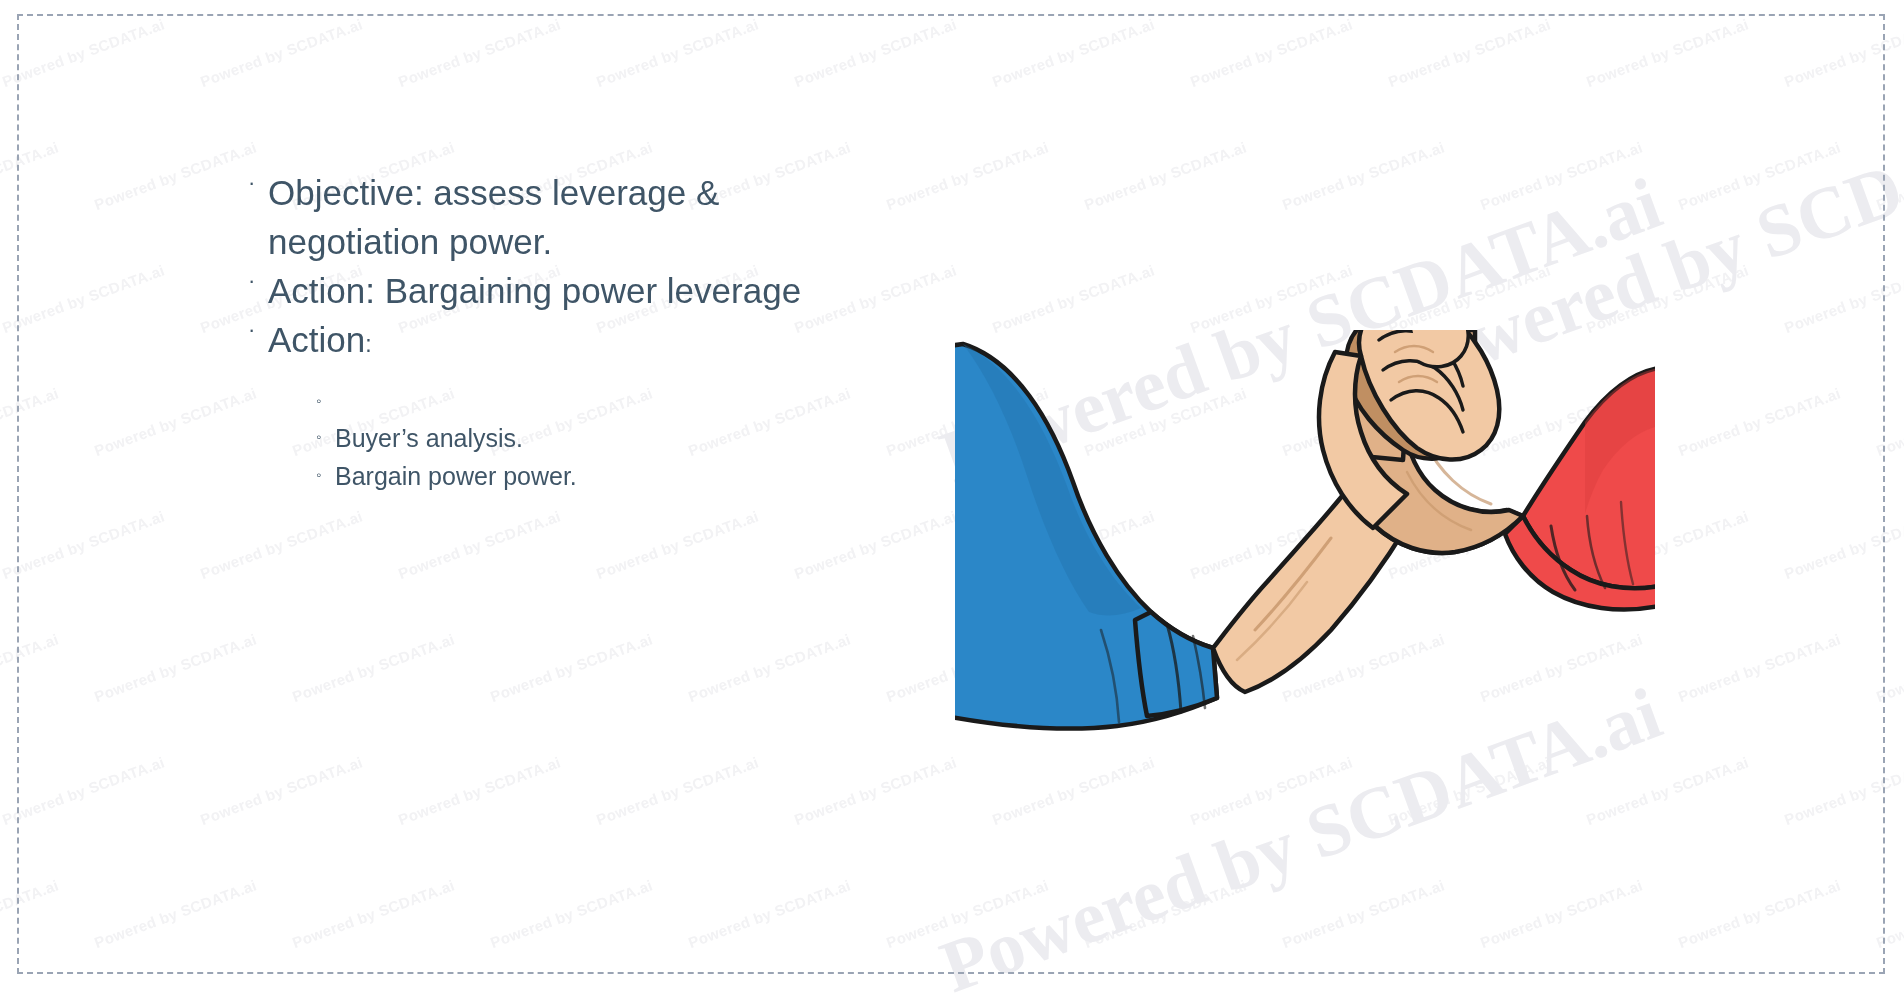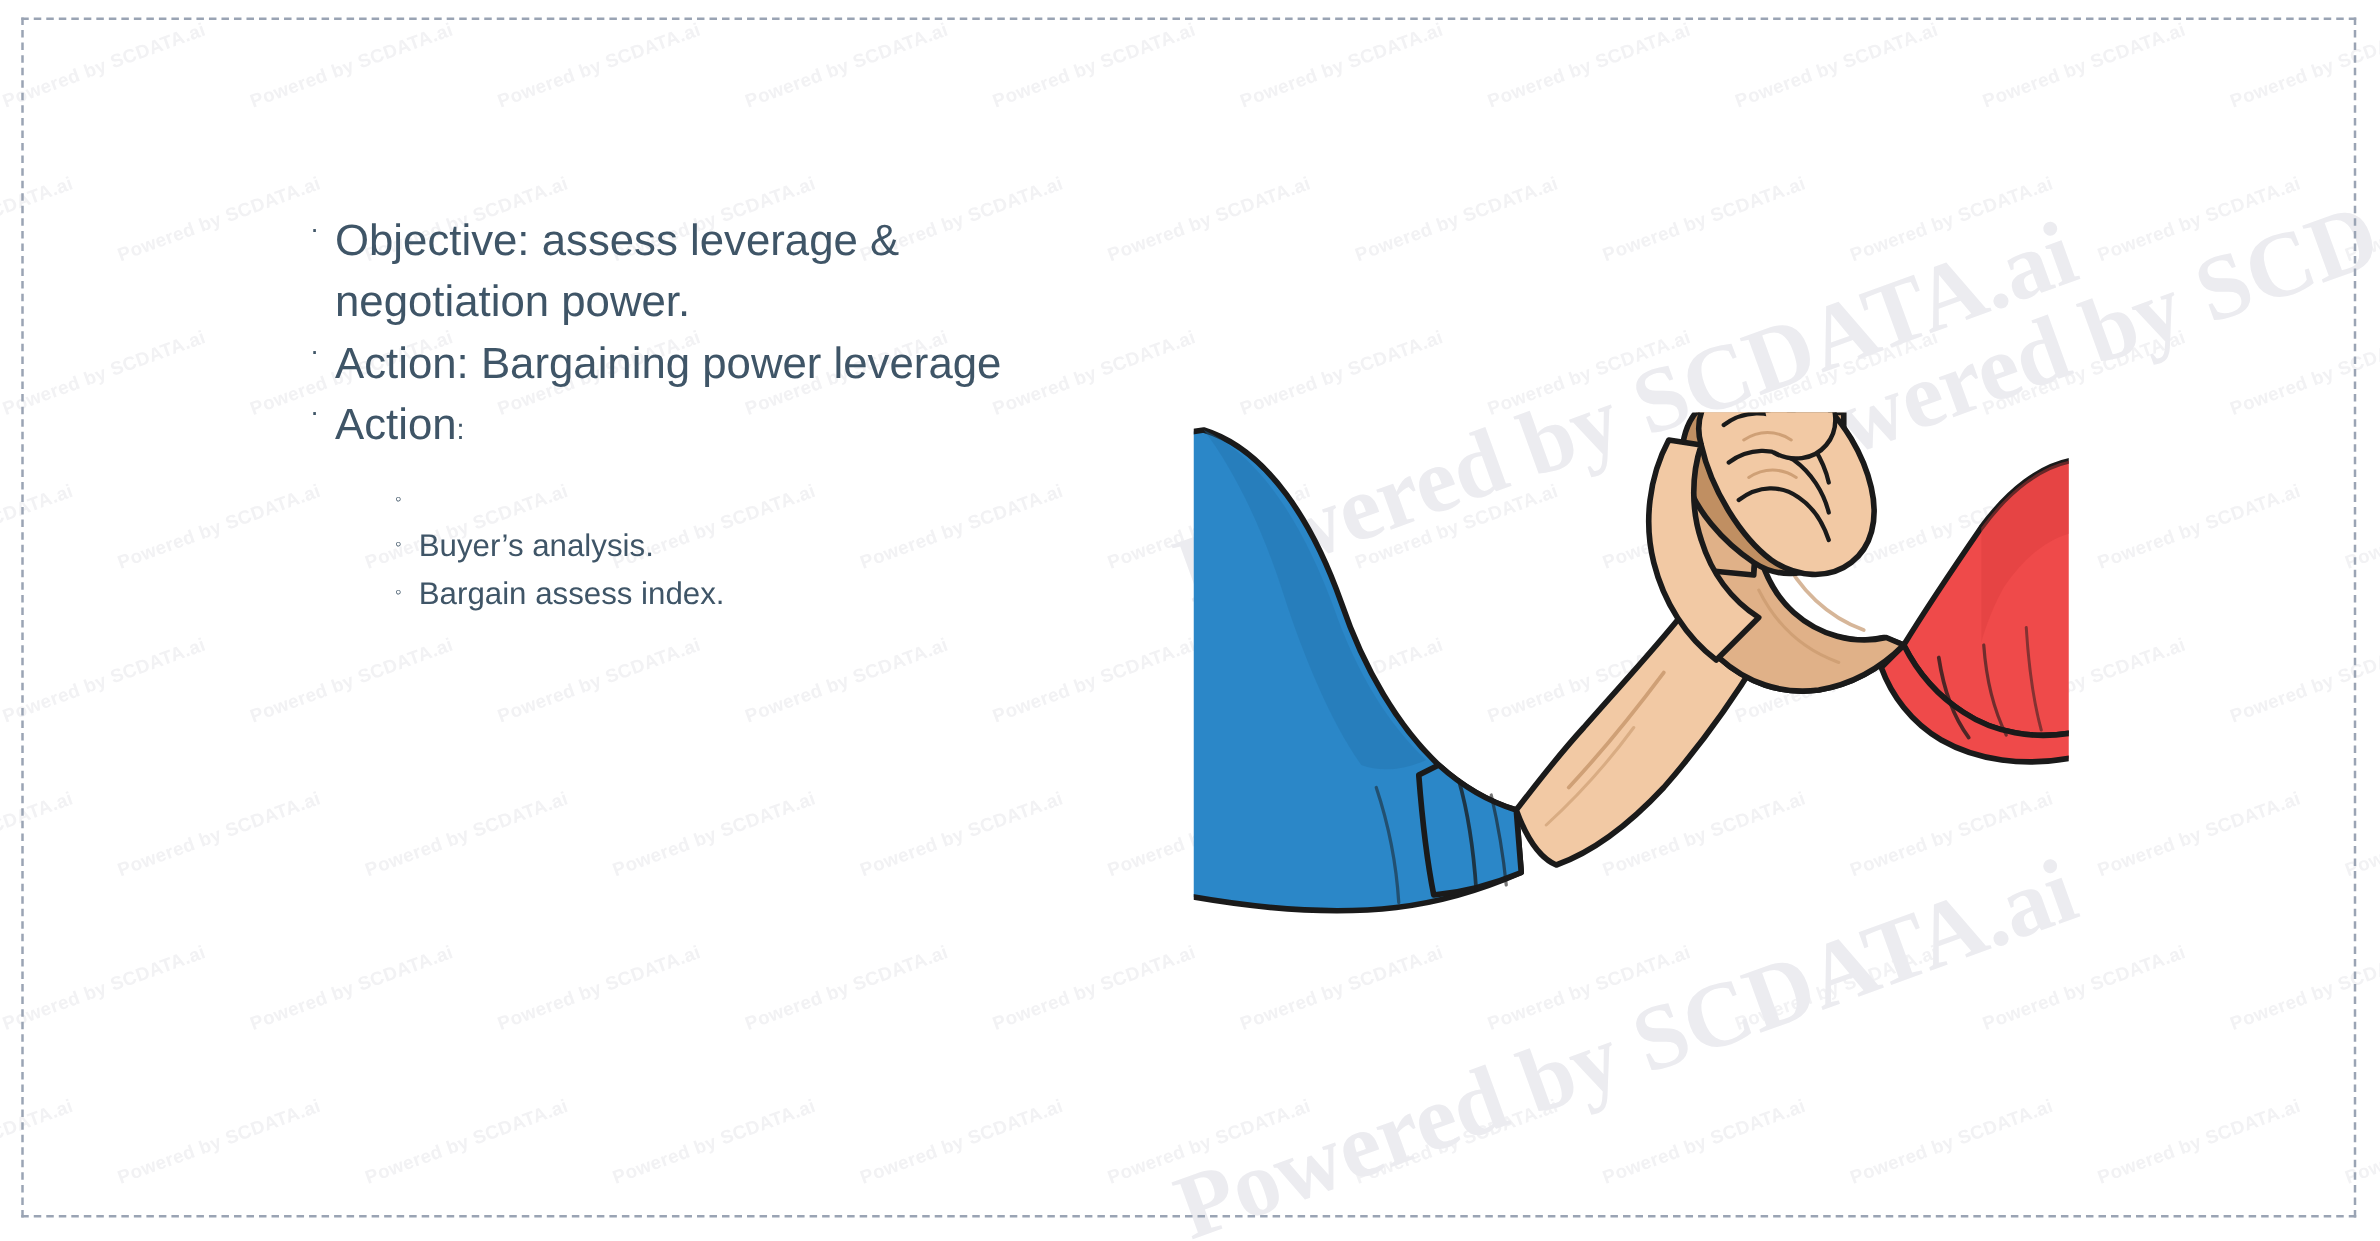--- a/index.html
+++ b/index.html
@@ -384,19 +384,19 @@
     <div class="sub-list">
       <div class="bullet-row lvl2">
         <span class="marker">◦</span>
       </div>
       <div class="bullet-row lvl2">
         <span class="marker">◦</span>
         <span class="btext">Buyer’s analysis.</span>
       </div>
       <div class="bullet-row lvl2">
         <span class="marker">◦</span>
-        <span class="btext">Bargain assess index.</span>
+        <span class="btext">Bargain power power.</span>
       </div>
     </div>
   </div>
 
   <div id="slide-frame"></div>
 </div>
 
 </body></html>

